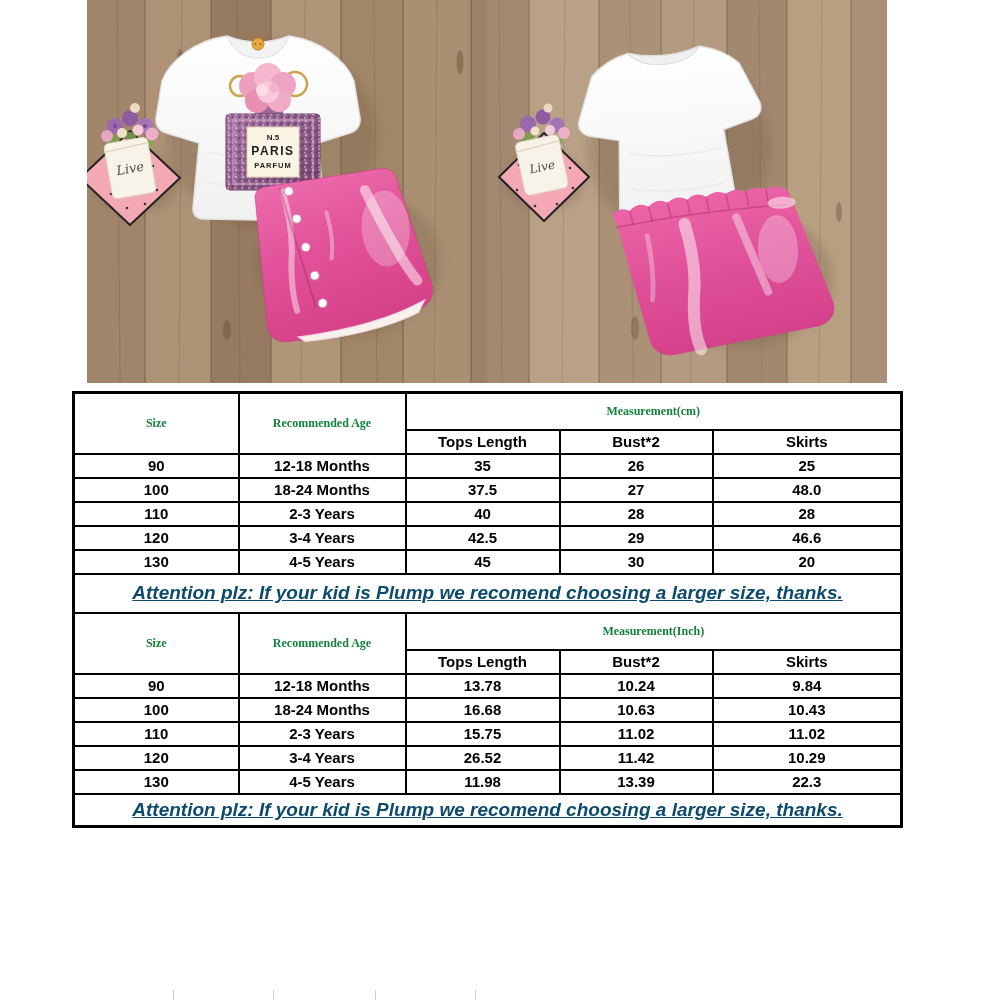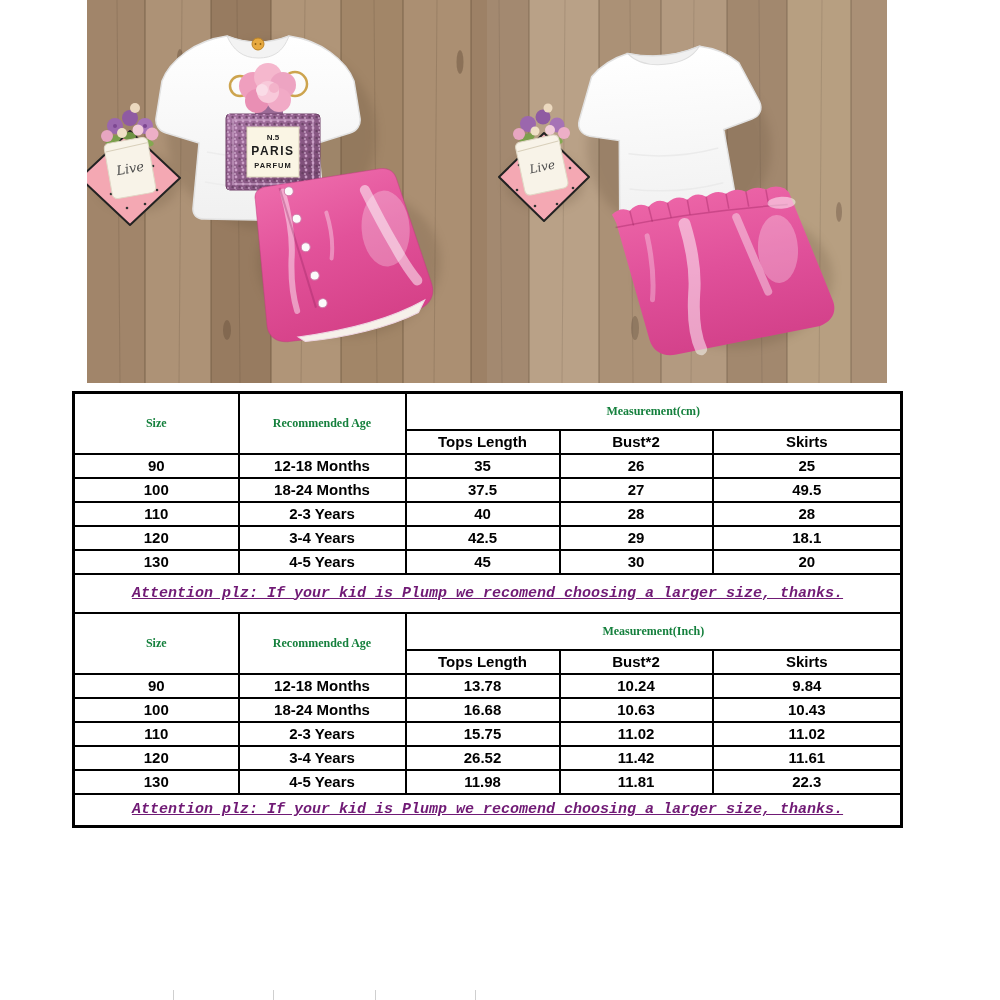--- a/index.html
+++ b/index.html
@@ -5,21 +5,21 @@
   html,body{margin:0;padding:0;background:#ffffff;}
   #page{position:relative;width:1000px;height:1000px;background:#ffffff;overflow:hidden;
         font-family:"Liberation Sans",sans-serif;}
   
   #size-table{position:absolute;left:72px;top:391px;width:828px;border-collapse:collapse;
               table-layout:fixed;border:3px solid #000;background:#fff;}
   #size-table td{border:2px solid #000;text-align:center;vertical-align:middle;
                  padding:0;font-weight:bold;font-size:15px;color:#000;background:#fff;
                  font-family:"Liberation Sans",sans-serif;overflow:hidden;}
   #size-table td.magenta{color:#15803d;font-size:12px;font-family:Liberation Serif, serif;}
-  #size-table td.note{color:#701a75;font-style:italic;text-decoration:underline;font-size:15px;font-family:Liberation Mono, monospace;}
+  #size-table td.note{color:#0c4a6e;font-style:italic;text-decoration:underline;font-size:19px;}
   tr.h37{height:37px} tr.h38{height:24px} tr.hdata{height:24px}
   tr.hnote{height:39px} tr.hnote2{height:33px}
   
   .stub{position:absolute;top:990px;width:1px;height:10px;background:#cfcfcf;}
   
   #photo-wrap{position:absolute;left:87px;top:0;width:800px;height:383px;}
 </style>
 </head>
 <body>
 
@@ -301,35 +301,35 @@
       <td>12-18 Months</td>
       <td>35</td>
       <td>26</td>
       <td>25</td>
     </tr>
     <tr class="hdata">
       <td>100</td>
       <td>18-24 Months</td>
       <td>37.5</td>
       <td>27</td>
-      <td>49.5</td>
+      <td>48.0</td>
     </tr>
     <tr class="hdata">
       <td>110</td>
       <td>2-3 Years</td>
       <td>40</td>
       <td>28</td>
       <td>28</td>
     </tr>
     <tr class="hdata">
       <td>120</td>
       <td>3-4 Years</td>
       <td>42.5</td>
       <td>29</td>
-      <td>18.1</td>
+      <td>46.6</td>
     </tr>
     <tr class="hdata">
       <td>130</td>
       <td>4-5 Years</td>
       <td>45</td>
       <td>30</td>
       <td>20</td>
     </tr>
     <tr class="hnote">
       <td colspan="5" class="note">Attention plz: If your kid is Plump we recomend choosing a larger size, thanks.</td>
@@ -365,27 +365,27 @@
       <td>2-3 Years</td>
       <td>15.75</td>
       <td>11.02</td>
       <td>11.02</td>
     </tr>
     <tr class="hdata">
       <td>120</td>
       <td>3-4 Years</td>
       <td>26.52</td>
       <td>11.42</td>
-      <td>11.61</td>
+      <td>10.29</td>
     </tr>
     <tr class="hdata">
       <td>130</td>
       <td>4-5 Years</td>
       <td>11.98</td>
-      <td>11.81</td>
+      <td>13.39</td>
       <td>22.3</td>
     </tr>
     <tr class="hnote2">
       <td colspan="5" class="note">Attention plz: If your kid is Plump we recomend choosing a larger size, thanks.</td>
     </tr>
   </tbody>
     </table>
 
   <div class="stub" style="left:173px"></div>
   <div class="stub" style="left:273px"></div>

